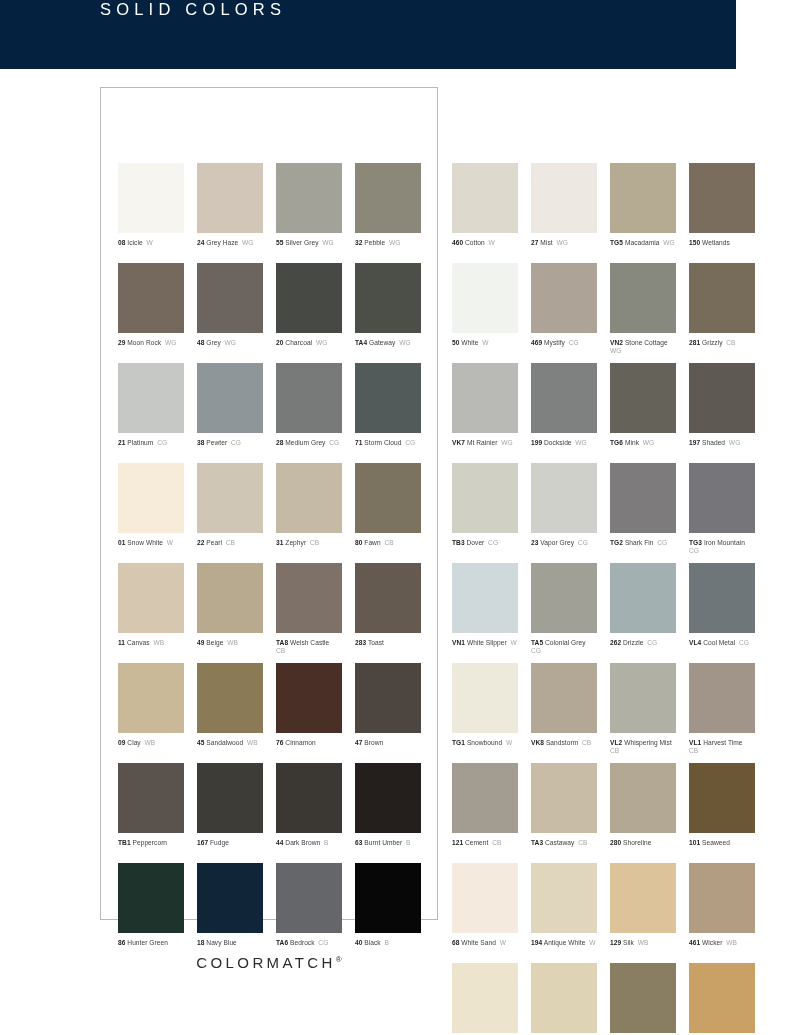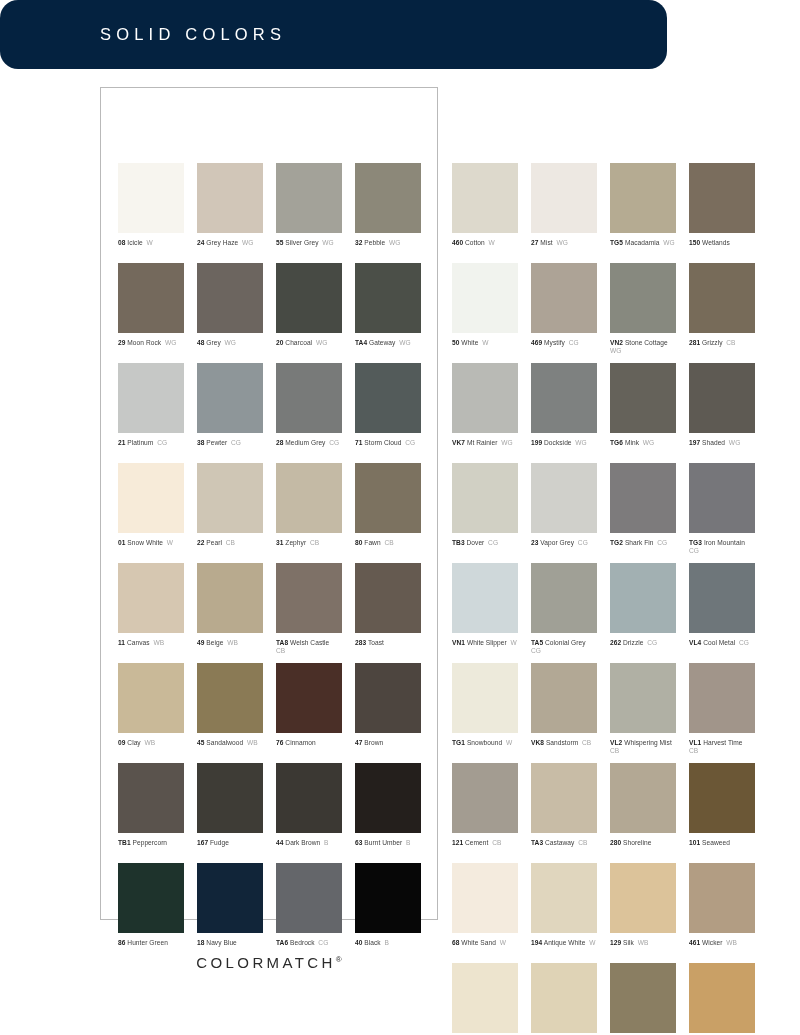--- a/index.html
+++ b/index.html
@@ -11,27 +11,26 @@
     width: 800px;
     height: 1035px;
     background: #ffffff;
     font-family: "Liberation Sans", sans-serif;
     color: #333333;
     overflow: hidden;
   }
 
   
   .header-bar {
-    width: 667px;
+    width: 736px;
     height: 69px;
     background: #042240;
     box-sizing: border-box;
     display: flex;
-    align-items: center;
-    border-radius: 18px;
+    align-items: flex-start;
   }
   .header-title {
     color: #ffffff;
     font-size: 16.5px;
     letter-spacing: 5.2px;
     font-weight: 400;
     padding-left: 100px;
     font-family: "Liberation Sans", sans-serif;
   }
 

